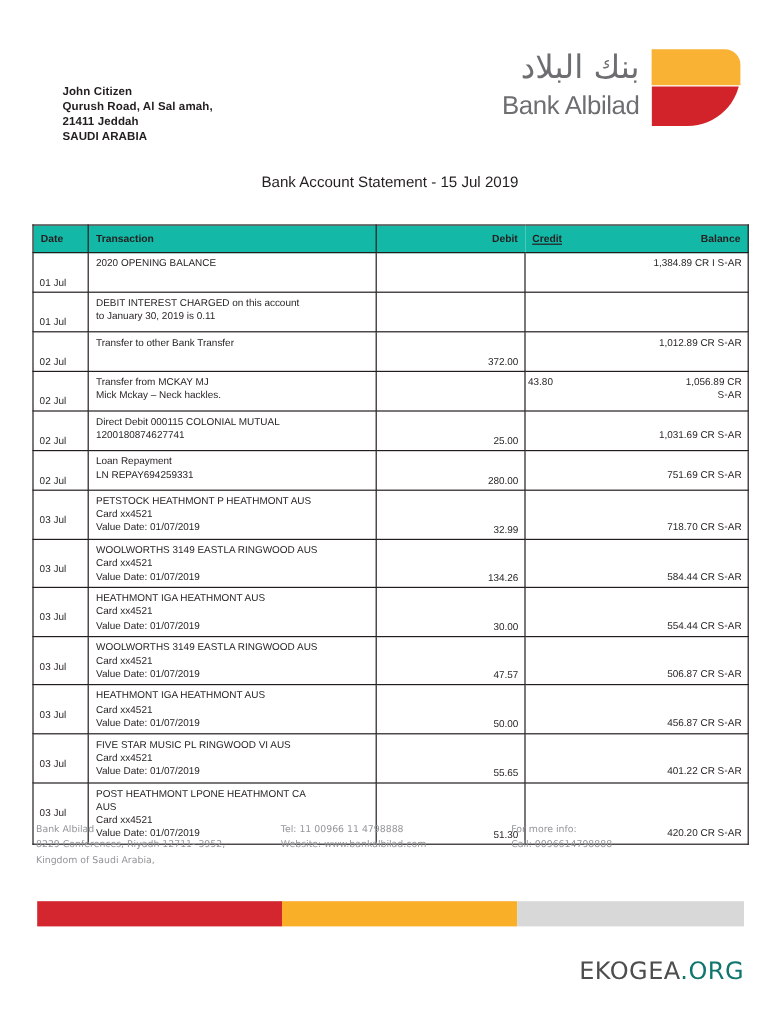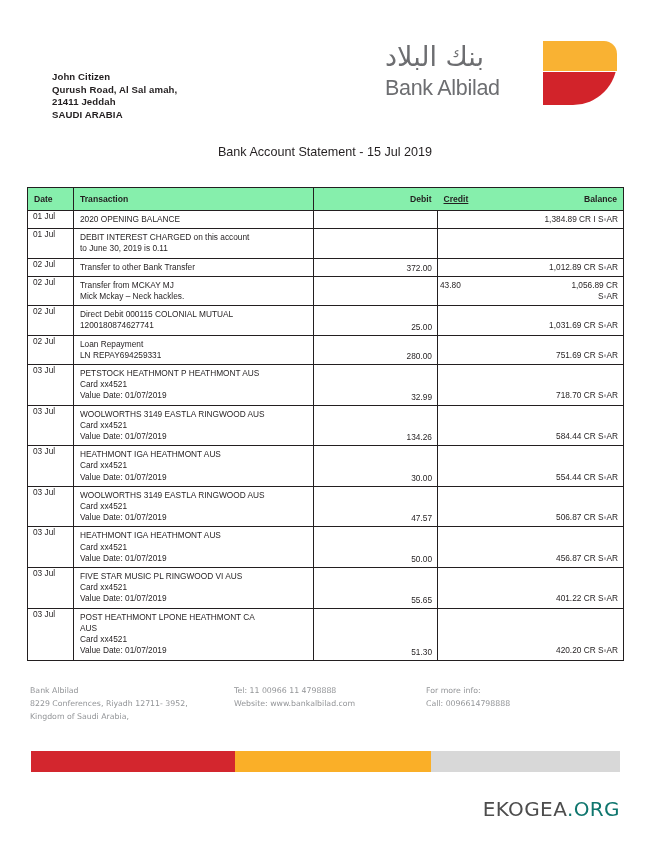--- a/index.html
+++ b/index.html
@@ -39,21 +39,21 @@
     position: absolute;
     left: 385px;
     top: 38px;
     width: 235px;
     height: 72px;
   }
   .logo-text-block {
     position: absolute;
     left: 0; top: 0;
     width: 148px;
-    text-align: left;
+    text-align: right;
   }
   .logo-arabic {
     font-family: "DejaVu Sans", sans-serif;
     font-size: 27px;
     line-height: 38px;
     color: #6d6e71;
     direction: rtl;
     letter-spacing: 0px;
     white-space: nowrap;
   }
@@ -113,41 +113,41 @@
     table-layout: fixed;
     font-size: 8.3px;
   }
   .stmt-table th,
   .stmt-table td {
     border: 1px solid #231f20;
     padding: 0;
     vertical-align: top;
   }
   .stmt-table thead th {
-    background: #86efac;
+    background: #14b8a6;
     font-weight: bold;
     font-size: 8.6px;
     height: 22px;
     line-height: 22px;
     padding: 0 6px;
     vertical-align: middle;
   }
   .col-date   { width: 46px; }
   .col-trans  { width: 240px; }
   .col-debit  { width: 124px; }
   .col-credit { width: 186px; }
 
   th.th-date   { text-align: left; }
   th.th-trans  { text-align: left; }
   th.th-debit  { text-align: right; border-right: none; }
   th.th-credit { text-align: left; border-left: none; padding-left: 5px; }
 
   .stmt-table tbody td { font-size: 8.3px; }
   td.c-date {
-    padding: 0 0 3px 5px;
+    padding: 19px 0 3px 5px;
     white-space: nowrap;
   }
   td.c-trans {
     padding: 3px 4px 3px 6px;
     line-height: 11.2px;
   }
   td.c-debit {
     text-align: right;
     padding: 3px 5px 3px 2px;
     vertical-align: bottom;
@@ -261,21 +261,21 @@
         </td>
         <td class="c-debit"></td>
         <td class="c-balance">
           <span class="tline">1,384.89 CR I S◦AR</span>
         </td>
       </tr>
       <tr class="row-body">
         <td class="c-date">01 Jul</td>
         <td class="c-trans">
           <span class="tline">DEBIT INTEREST CHARGED on this account</span>
-          <span class="tline">to June 30, 2019 is 0.11</span>
+          <span class="tline">to January 30, 2019 is 0.11</span>
         </td>
         <td class="c-debit"></td>
         <td class="c-balance"></td>
       </tr>
       <tr class="row-body">
         <td class="c-date">02 Jul</td>
         <td class="c-trans">
           <span class="tline">Transfer to other Bank Transfer</span>
         </td>
         <td class="c-debit">372.00</td>

